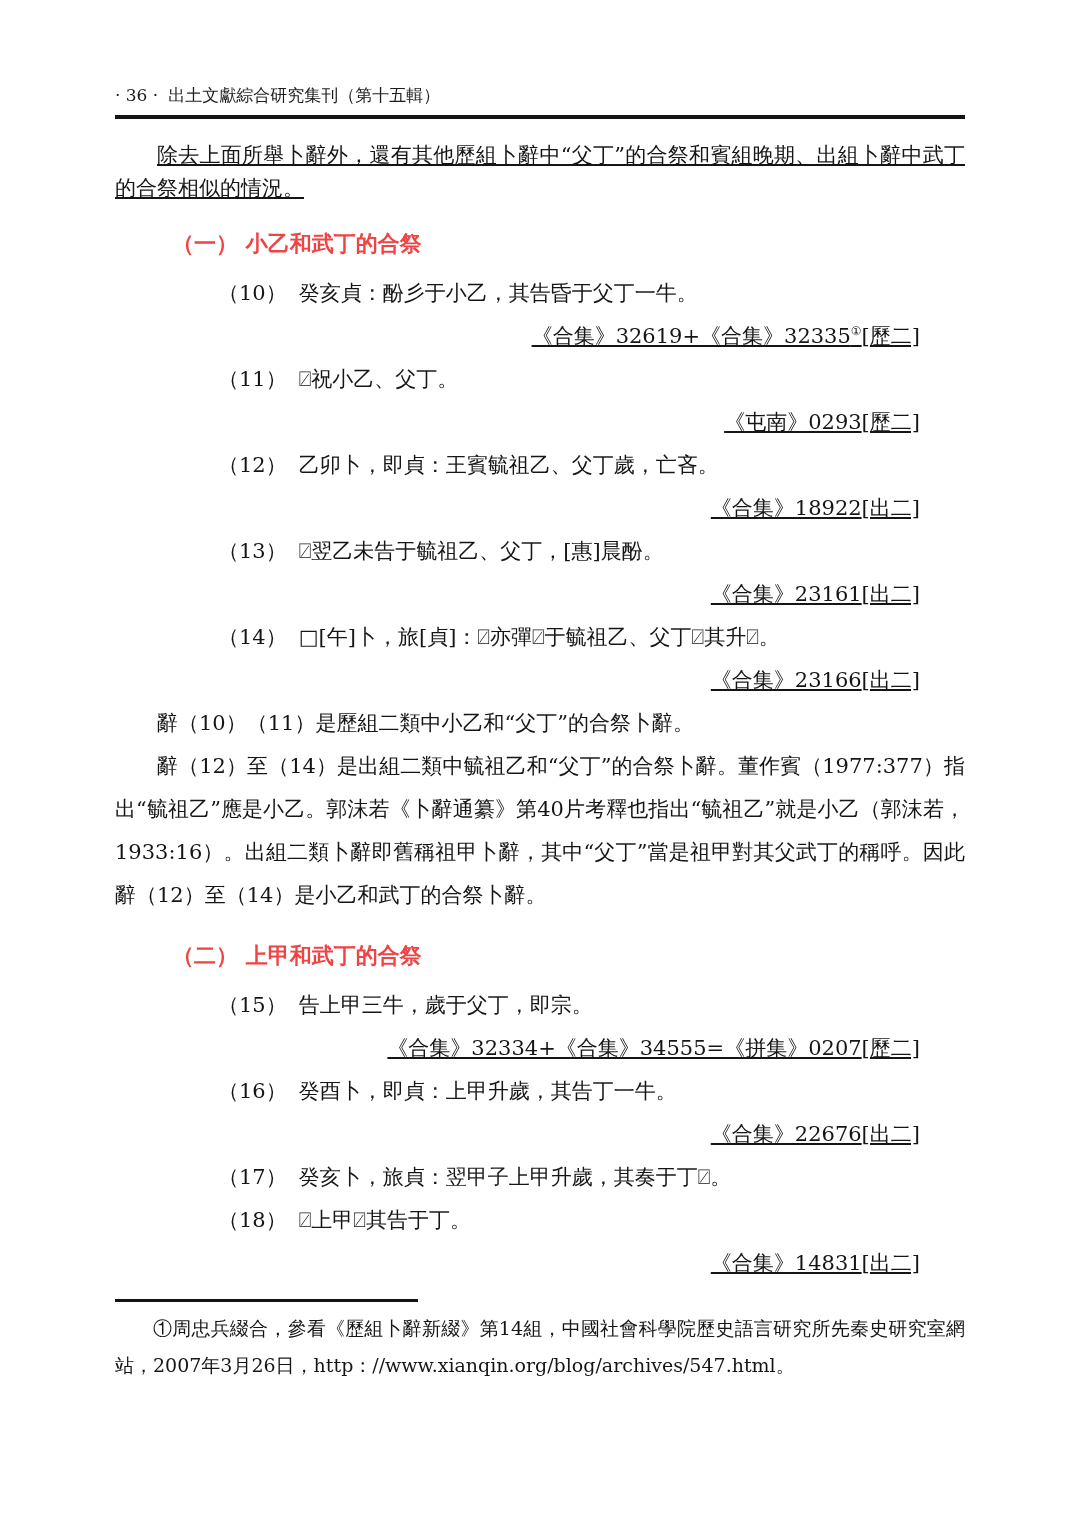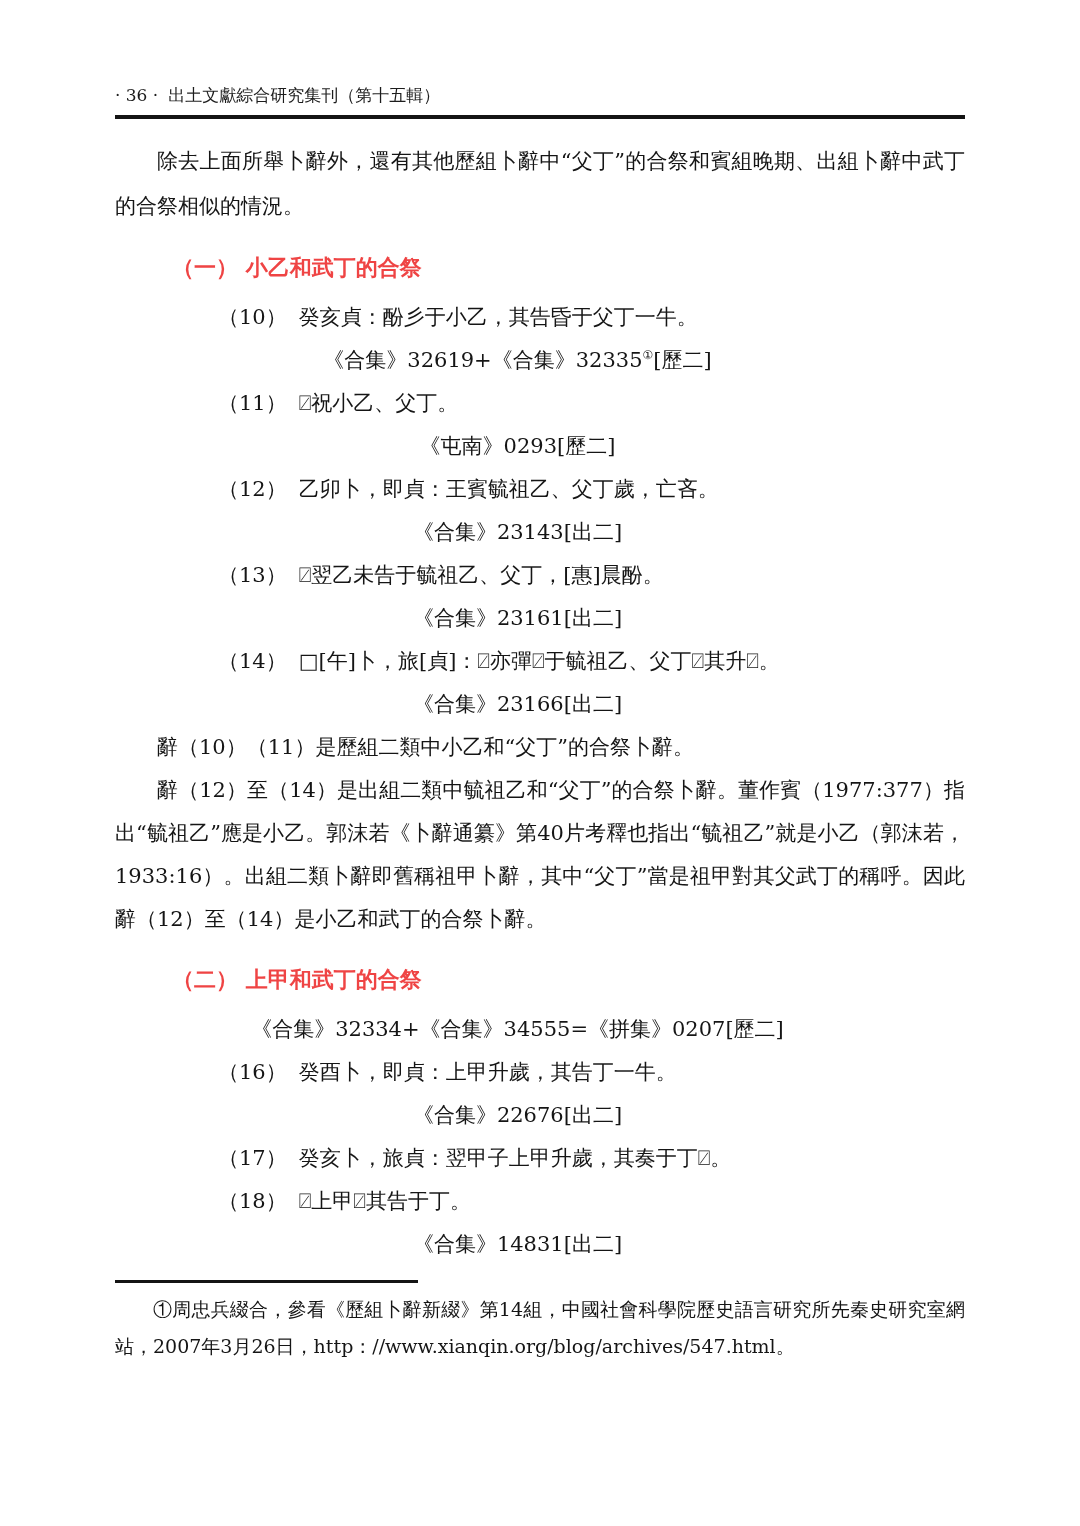--- a/index.html
+++ b/index.html
@@ -14,40 +14,41 @@
   .inner{padding:0 115px;}
   .page-header{
     margin-top:84px;
     font-size:17px;line-height:22px;
     display:flex;gap:10px;align-items:baseline;
     color:#1c1c1c;
   }
   .rule{margin-top:9px;height:4px;background:#141414;}
   .body-par{
     margin:20px 0 0;
-    font-size:21px;line-height:45px;
-    text-align:justify;text-indent:2em;
+    font-size:21px;line-height:33px;
+    text-align:justify;text-indent:2em;text-decoration:underline;
   }
   .sec-heading{
     margin:24px 0 0 57px;
     font-family:"DejaVu Sans","Liberation Sans",sans-serif;
     font-weight:bold;font-size:22px;line-height:29px;
     color:#ef4444;
   }
   .quote-block{margin-top:14px;}
   .item-line{
     padding-left:103px;
     font-size:21px;line-height:43px;
     white-space:nowrap;
   }
   .item-num{margin-right:12px;}
   .source-line{
     padding-right:45px;
     font-size:21px;line-height:43px;
-    text-align:center;
+    text-align:right;
+    text-decoration:underline;
   }
   .source-line sup{font-size:12px;line-height:0;}
   .discussion p{
     margin:0;
     font-size:21px;line-height:43px;
     text-align:justify;text-indent:2em;
   }
   .footnote{margin-top:14px;}
   .fn-rule{width:303px;height:3px;background:#141414;}
   .fn-text{
@@ -73,37 +74,38 @@
     <h2 class="sec-heading">（一） 小乙和武丁的合祭</h2>
 
     <div class="quote-block">
       <div class="item-line"><span class="item-num">（10）</span><span>癸亥貞：酚彡于小乙，其告昏于父丁一牛。</span></div>
       <div class="source-line"><span>《合集》32619+《合集》32335</span><sup>①</sup><span>[歷二]</span></div>
 
       <div class="item-line"><span class="item-num">（11）</span><span>⍁祝小乙、父丁。</span></div>
       <div class="source-line"><span>《屯南》0293</span><sup></sup><span>[歷二]</span></div>
 
       <div class="item-line"><span class="item-num">（12）</span><span>乙卯卜，即貞：王賓毓祖乙、父丁歲，亡吝。</span></div>
-      <div class="source-line"><span>《合集》23143</span><sup></sup><span>[出二]</span></div>
+      <div class="source-line"><span>《合集》18922</span><sup></sup><span>[出二]</span></div>
 
       <div class="item-line"><span class="item-num">（13）</span><span>⍁翌乙未告于毓祖乙、父丁，[惠]晨酚。</span></div>
       <div class="source-line"><span>《合集》23161</span><sup></sup><span>[出二]</span></div>
 
       <div class="item-line"><span class="item-num">（14）</span><span>□[午]卜，旅[貞]：⍁亦彈⍁于毓祖乙、父丁⍁其升⍁。</span></div>
       <div class="source-line"><span>《合集》23166</span><sup></sup><span>[出二]</span></div>
     </div>
 
     <div class="discussion">
       <p>辭（10）（11）是歷組二類中小乙和“父丁”的合祭卜辭。</p>
       <p>辭（12）至（14）是出組二類中毓祖乙和“父丁”的合祭卜辭。董作賓（1977:377）指出“毓祖乙”應是小乙。郭沫若《卜辭通纂》第40片考釋也指出“毓祖乙”就是小乙（郭沫若，1933:16）。出組二類卜辭即舊稱祖甲卜辭，其中“父丁”當是祖甲對其父武丁的稱呼。因此辭（12）至（14）是小乙和武丁的合祭卜辭。</p>
     </div>
 
     <h2 class="sec-heading">（二） 上甲和武丁的合祭</h2>
 
     <div class="quote-block">
+      <div class="item-line"><span class="item-num">（15）</span><span>告上甲三牛，歲于父丁，即宗。</span></div>
       <div class="source-line"><span>《合集》32334+《合集》34555=《拼集》0207</span><sup></sup><span>[歷二]</span></div>
 
       <div class="item-line"><span class="item-num">（16）</span><span>癸酉卜，即貞：上甲升歲，其告丁一牛。</span></div>
       <div class="source-line"><span>《合集》22676</span><sup></sup><span>[出二]</span></div>
 
       <div class="item-line"><span class="item-num">（17）</span><span>癸亥卜，旅貞：翌甲子上甲升歲，其奏于丁⍁。</span></div>
 
       <div class="item-line"><span class="item-num">（18）</span><span>⍁上甲⍁其告于丁。</span></div>
       <div class="source-line"><span>《合集》14831</span><sup></sup><span>[出二]</span></div>
     </div>

